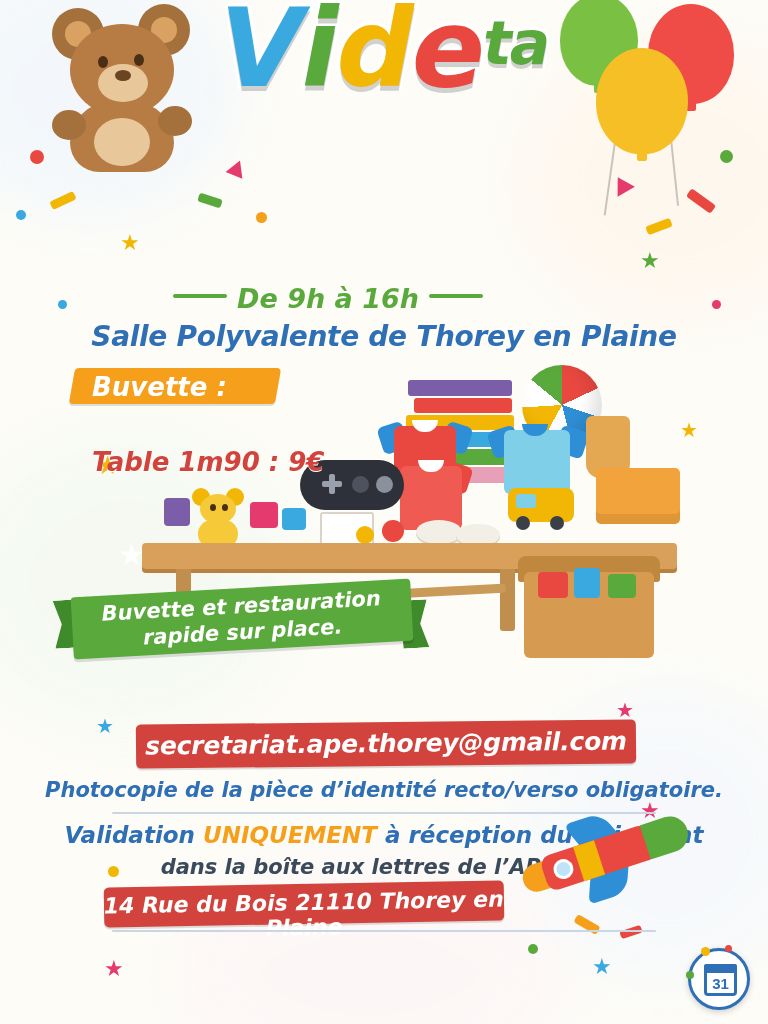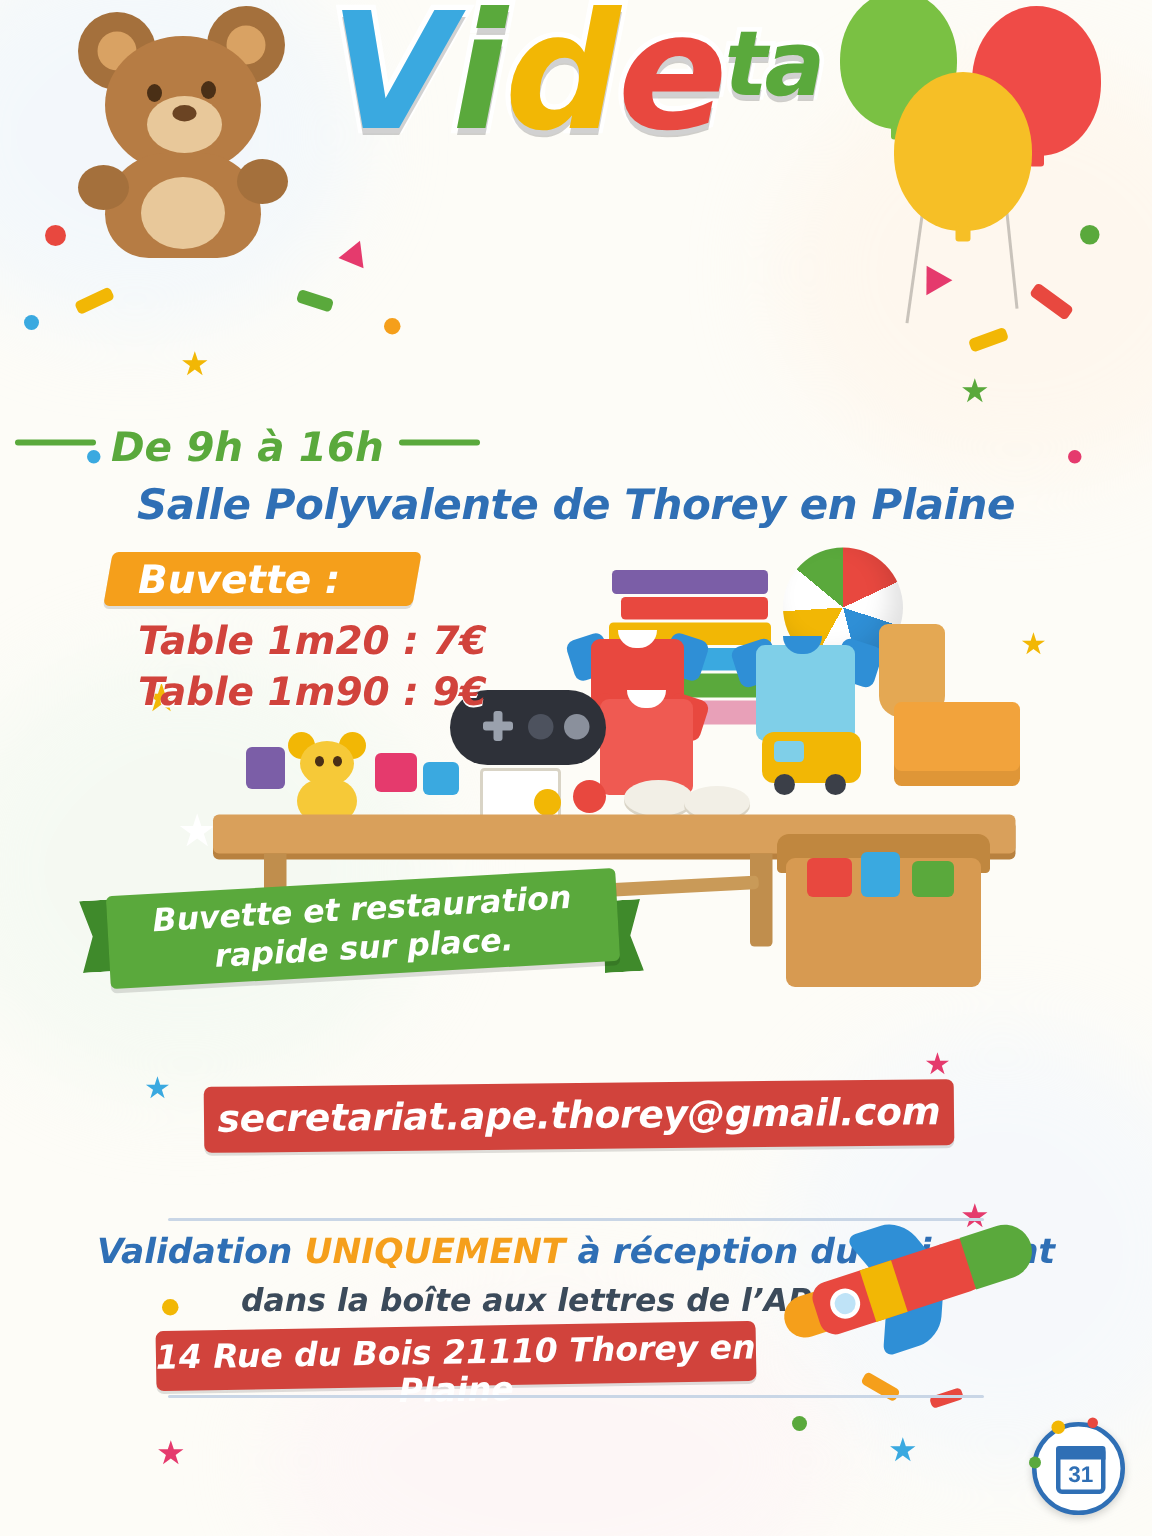--- a/index.html
+++ b/index.html
@@ -90,21 +90,21 @@
   .t-arm { position:absolute; width:34px;height:30px;border-radius:50%;background:#a4703c; }
 
   
   .date-line {
     position:absolute; left:0; top:228px; width:768px; text-align:center;
     font-family:"DejaVu Sans", sans-serif; font-weight:bold; font-style:italic;
     font-size:42px; color:#e53a6d; letter-spacing:-.5px;
     text-shadow: 0 2px 0 #ffffff;
   }
   .hours-row {
-    position:absolute; left:0; top:283px; width:656px; 
+    position:absolute; left:0; top:283px; width:656px; text-align:center;
   }
   .hours-row .hr-line {
     display:inline-block; width:54px; height:4px; border-radius:2px;
     background:#5aa93c; vertical-align:10px; margin:0 10px;
   }
   .hours-txt {
     display:inline-block;
     font-family:"DejaVu Sans", sans-serif; font-weight:bold; font-style:italic;
     font-size:27px; color:#5aa93c;
   }
@@ -445,31 +445,31 @@
 
     <div class="chest-lid"></div>
     <div class="chest"></div>
     <div class="obj" style="left:538px;top:212px;width:30px;height:26px;background:#e8483f;border-radius:4px;"></div>
     <div class="obj" style="left:574px;top:208px;width:26px;height:30px;background:#3aa9e0;border-radius:4px;"></div>
     <div class="obj" style="left:608px;top:214px;width:28px;height:24px;background:#5aa93c;border-radius:4px;"></div>
   </div>
 
   <div class="tarifs-banner"></div>
   <div class="tarifs-label">Buvette :</div>
-  <div class="tarif-row tarif-1">Table 1m20 : 7€</div>
   <div class="tarif-row tarif-2">Table 1m90 : 9€</div>
 
   <div class="ribbon-tailL"></div>
   <div class="ribbon-tailR"></div>
   <div class="ribbon"></div>
   <div class="ribbon-text">Buvette et restauration rapide sur place.</div>
 
   <div class="mail-band"></div>
   <div class="mail-text">secretariat.ape.thorey@gmail.com</div>
 
+  <div class="photoc">Photocopie de la pièce d’identité recto/verso obligatoire.</div>
   <div class="sep sep-1"></div>
 
   <div class="valid">
     <span>Validation </span><span class="uniq">UNIQUEMENT</span><span> à réception du paiement</span>
   </div>
   <div class="valid2">dans la boîte aux lettres de l’APE au :</div>
   <div class="addr-band"></div>
   <div class="addr-text">14 Rue du Bois 21110 Thorey en Plaine</div>
 
   <div class="rocket">

